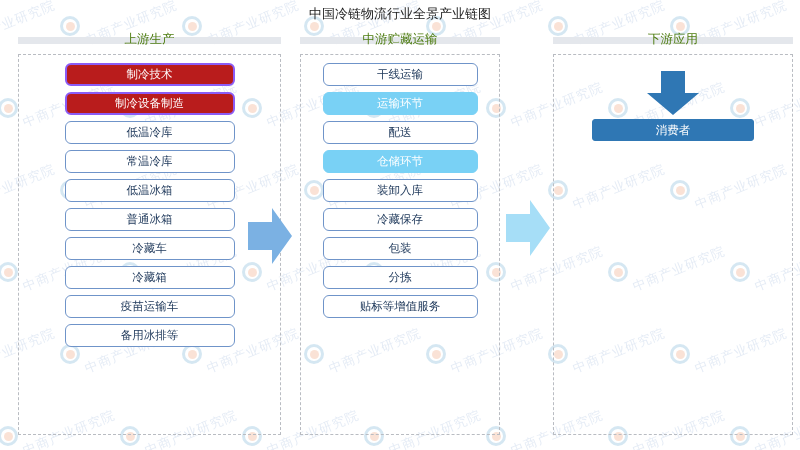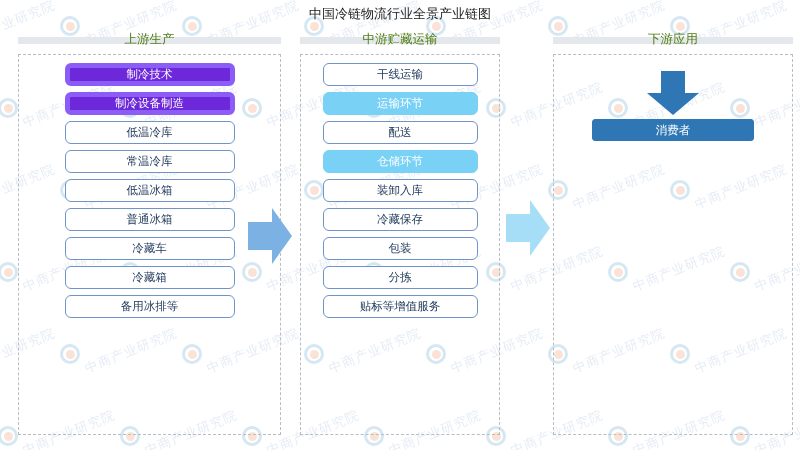--- a/index.html
+++ b/index.html
@@ -118,22 +118,22 @@
     font-size: 11.5px;
     border-radius: 6px;
     white-space: nowrap;
   }
   .node.outline {
     background: #ffffff;
     border: 1px solid #6f94c9;
     color: #203a5c;
   }
   .node.fill-mid {
-    background: #6d28d9;
-    border: 5px solid #8b5cf6;
+    background: #b91c1c;
+    border: 2px solid #8b5cf6;
     color: #ffffff;
   }
   .node.fill-light {
     background: #79d1f5;
     border: 1px solid #79d1f5;
     color: #ffffff;
   }
   .node.fill-dark {
     background: #2f77b4;
     border: 1px solid #2f77b4;
@@ -316,20 +316,21 @@
     </div>
     <div class="dash-box stack" id="upstream-box">
         <div class="node fill-mid">制冷技术</div>
         <div class="node fill-mid">制冷设备制造</div>
         <div class="node outline">低温冷库</div>
         <div class="node outline">常温冷库</div>
         <div class="node outline">低温冰箱</div>
         <div class="node outline">普通冰箱</div>
         <div class="node outline">冷藏车</div>
         <div class="node outline">冷藏箱</div>
+        <div class="node outline">疫苗运输车</div>
         <div class="node outline">备用冰排等</div>
       </div>
   </div>
 
   <div class="chev" id="arrow-up-to-mid">
     <svg width="44" height="56" viewBox="0 0 44 56">
       <polygon points="0,14 24,14 24,0 44,28 24,56 24,42 0,42" fill="#7bb1e3"></polygon>
     </svg>
   </div>
 

